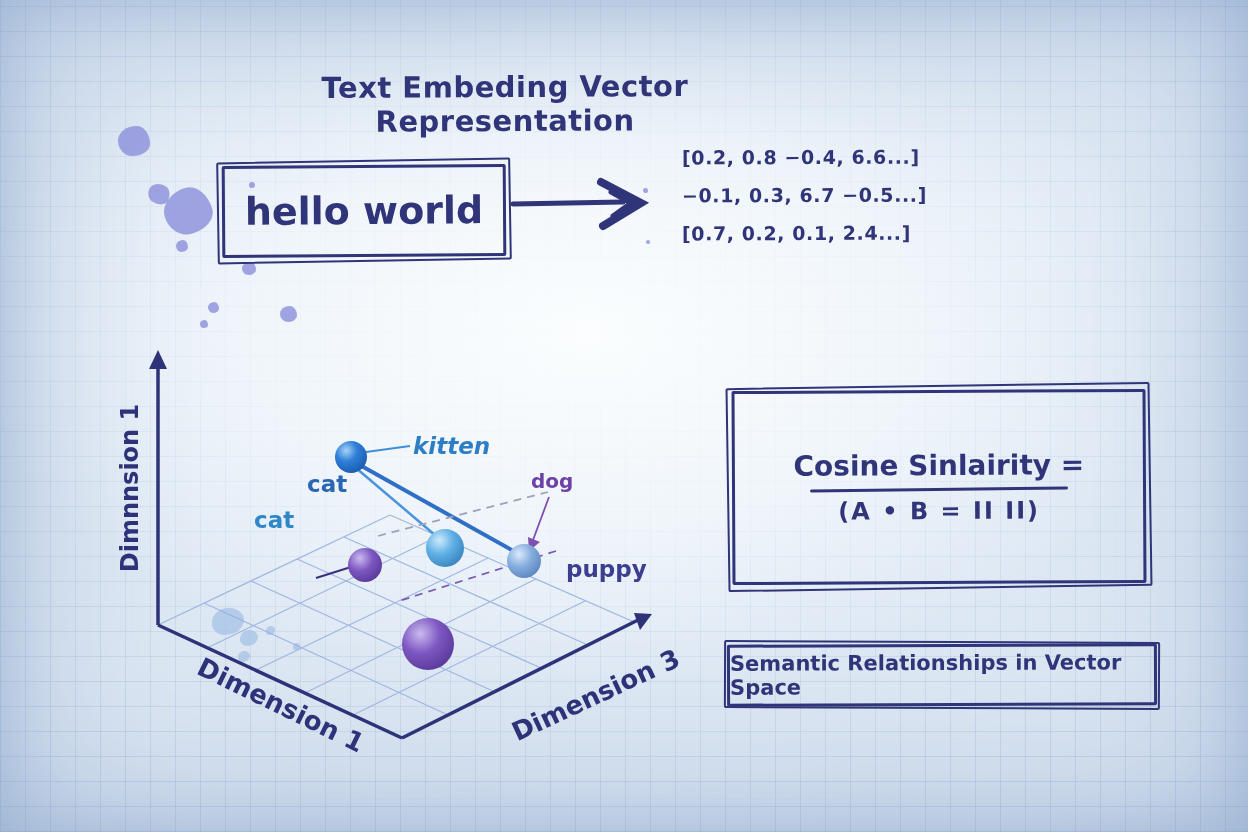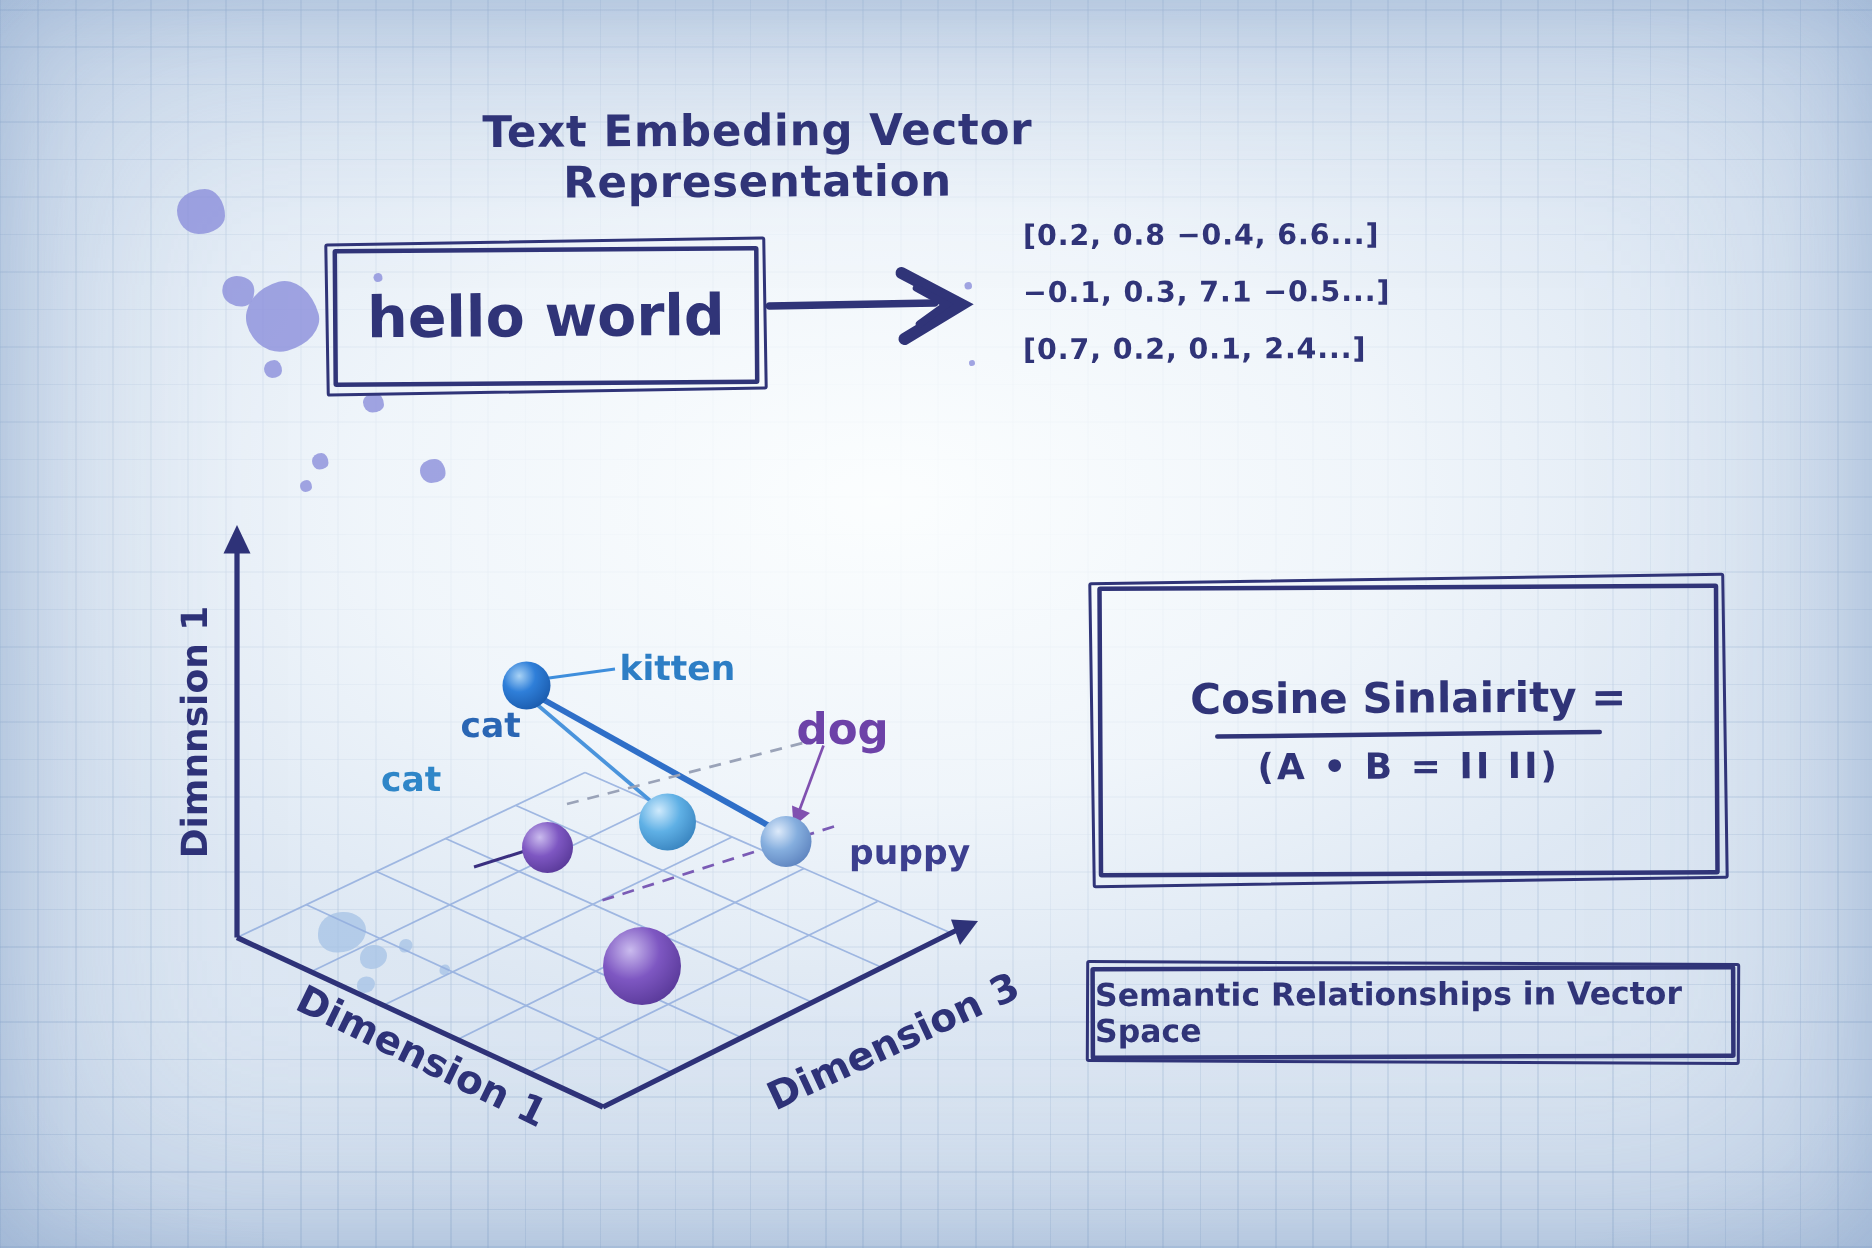--- a/index.html
+++ b/index.html
@@ -26,24 +26,24 @@
   .sketch::before{content:"";position:absolute;inset:-8px;border:2px solid #303478;
     border-radius:2px;transform:rotate(-0.55deg);pointer-events:none;}
   .hello-box{left:222px;top:165px;width:278px;height:86px;
     display:flex;align-items:center;justify-content:center;transform:rotate(-0.4deg);}
   .hello-box span{font-size:38px;font-weight:700;}
   .big-arrow{position:absolute;left:505px;top:170px;pointer-events:none;}
   .vectors{position:absolute;left:658px;top:138px;font-size:19px;font-weight:700;line-height:38px;letter-spacing:0.6px;margin-left:24px;}
   .vrow{white-space:pre;transform:rotate(-0.2deg);}
   .plot{position:absolute;left:0;top:0;pointer-events:none;}
   .plot-label{position:absolute;font-weight:700;white-space:nowrap;}
-  .lbl-kitten{left:413px;top:433px;font-size:23px;color:#2d7ec5;}
+  .lbl-kitten{left:413px;top:433px;font-size:23px;color:#2d7ec5;font-style:italic;}
   .lbl-cat-upper{left:307px;top:471px;font-size:23px;color:#2a66b4;}
   .lbl-cat-lower{left:254px;top:507px;font-size:23px;color:#2f86c8;}
-  .lbl-dog{left:531px;top:469px;font-size:29px;color:#6d42a8;}
+  .lbl-dog{left:531px;top:469px;font-size:20px;color:#6d42a8;}
   .lbl-puppy{left:566px;top:545px;font-size:23px;color:#3c3f8f;margin-top:11px;}
   .lbl-yaxis{left:30px;top:474px;width:200px;text-align:center;font-size:24px;color:#2e3278;
     transform:rotate(-90deg);transform-origin:center;}
   .lbl-xaxis{left:190px;top:690px;font-size:26px;color:#2e3278;transform:rotate(26deg);}
   .lbl-zaxis{left:505px;top:680px;font-size:26px;color:#2e3278;transform:rotate(-25deg);}
   .formula-box{left:732px;top:390px;width:408px;height:188px;transform:rotate(-0.3deg);
     display:flex;flex-direction:column;align-items:center;justify-content:center;gap:6px;}
   .formula-num{font-size:28px;font-weight:700;}
   .frac-bar{width:258px;height:3px;background:#303478;border-radius:2px;transform:rotate(-0.4deg);}
   .formula-den{font-size:24px;font-weight:700;letter-spacing:2px;}
@@ -102,21 +102,21 @@
   </div>
 
   <svg class="big-arrow" width="150" height="70" viewBox="0 0 150 70">
     <path d="M8 34 L118 32" stroke="#303478" stroke-width="5" fill="none" stroke-linecap="round"></path>
     <path d="M96 12 L136 33 L98 56" stroke="#303478" stroke-width="8" fill="none" stroke-linejoin="miter" stroke-linecap="round"></path>
     <path d="M106 22 L126 33 L108 46" stroke="#303478" stroke-width="5" fill="none" stroke-linecap="round"></path>
   </svg>
 
   <div class="vectors">
     <div class="vrow">[0.2, 0.8 −0.4, 6.6...]</div>
-    <div class="vrow">−0.1, 0.3, 7.1 −0.5...]</div>
+    <div class="vrow">−0.1, 0.3, 6.7 −0.5...]</div>
     <div class="vrow">[0.7, 0.2, 0.1, 2.4...]</div>
   </div>
 
   <svg class="plot" width="1248" height="832" viewBox="0 0 1248 832">
     <defs>
       <radialGradient id="gradBlue" cx="35%" cy="30%" r="75%">
         <stop offset="0%" stop-color="#a8d2f5"></stop>
         <stop offset="45%" stop-color="#2f7fd9"></stop>
         <stop offset="100%" stop-color="#1b5cae"></stop>
       </radialGradient>

